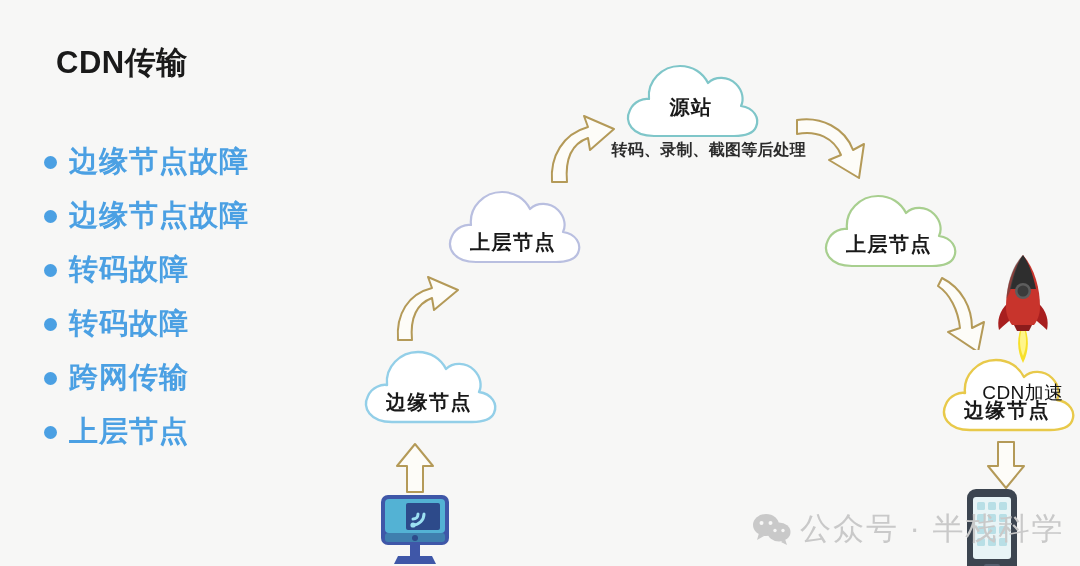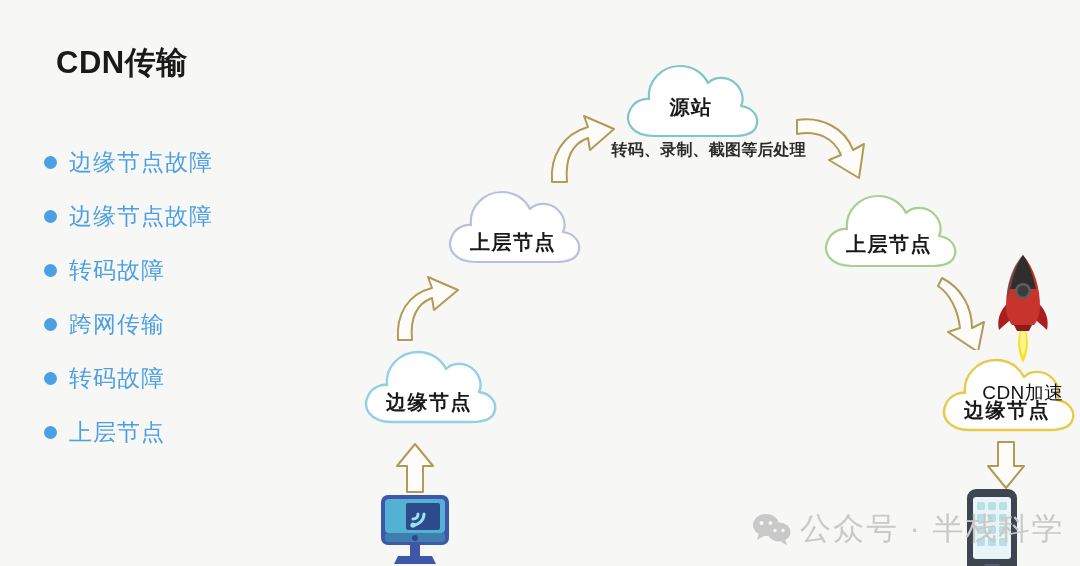--- a/index.html
+++ b/index.html
@@ -49,22 +49,22 @@
   }
   .issue-bullet {
     width: 13px;
     height: 13px;
     border-radius: 50%;
     background: #4ba0e3;
     margin-right: 12px;
     flex: 0 0 auto;
   }
   .issue-label {
-    font-size: 23px;
-    font-weight: normal;
+    font-size: 29px;
+    font-weight: bold;
     color: #4ba0e3;
     letter-spacing: 1px;
     white-space: nowrap;
   }
 
   
   #diagram {
     position: absolute;
     left: 330px;
     top: 16px;
@@ -156,26 +156,26 @@
         <span class="issue-label">边缘节点故障</span>
       </div>
 
       <div class="issue-item">
         <span class="issue-bullet"></span>
         <span class="issue-label">转码故障</span>
       </div>
 
       <div class="issue-item">
         <span class="issue-bullet"></span>
+        <span class="issue-label">转码故障</span>
+      </div>
+
+      <div class="issue-item">
+        <span class="issue-bullet"></span>
         <span class="issue-label">跨网传输</span>
-      </div>
-
-      <div class="issue-item">
-        <span class="issue-bullet"></span>
-        <span class="issue-label">转码故障</span>
       </div>
 
       <div class="issue-item">
         <span class="issue-bullet"></span>
         <span class="issue-label">上层节点</span>
       </div>
 
     </div>
   </div>
 

